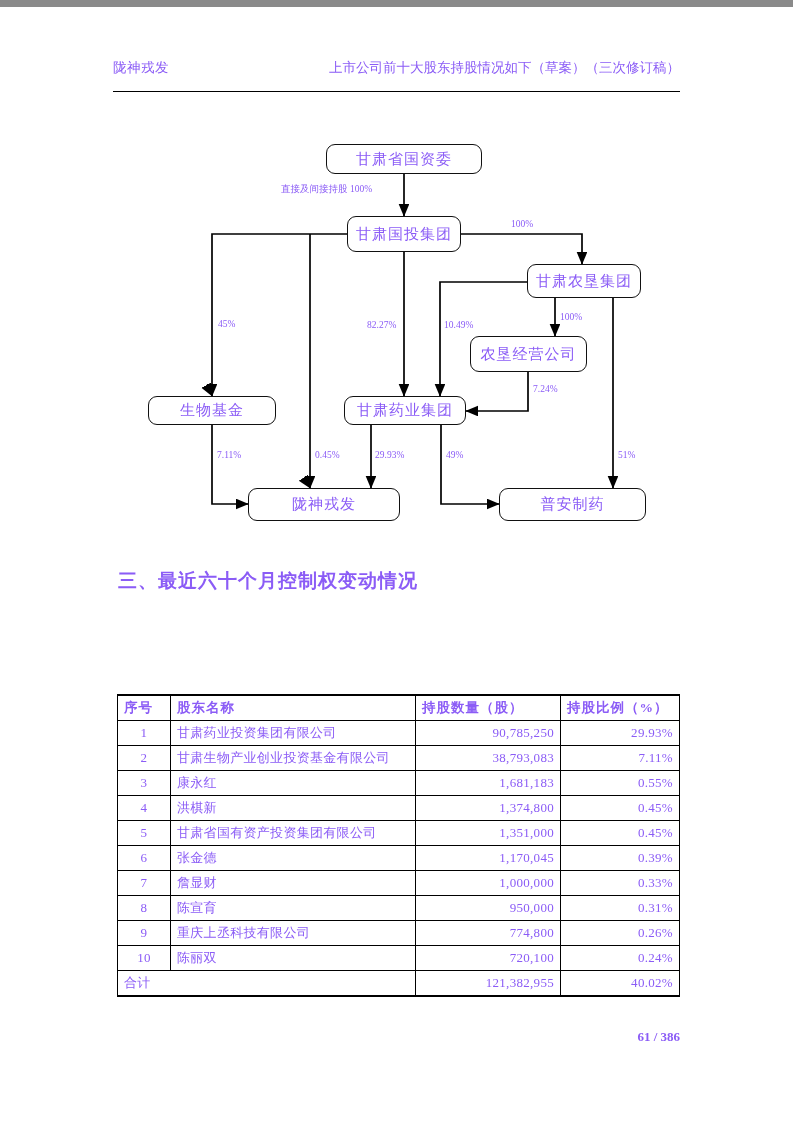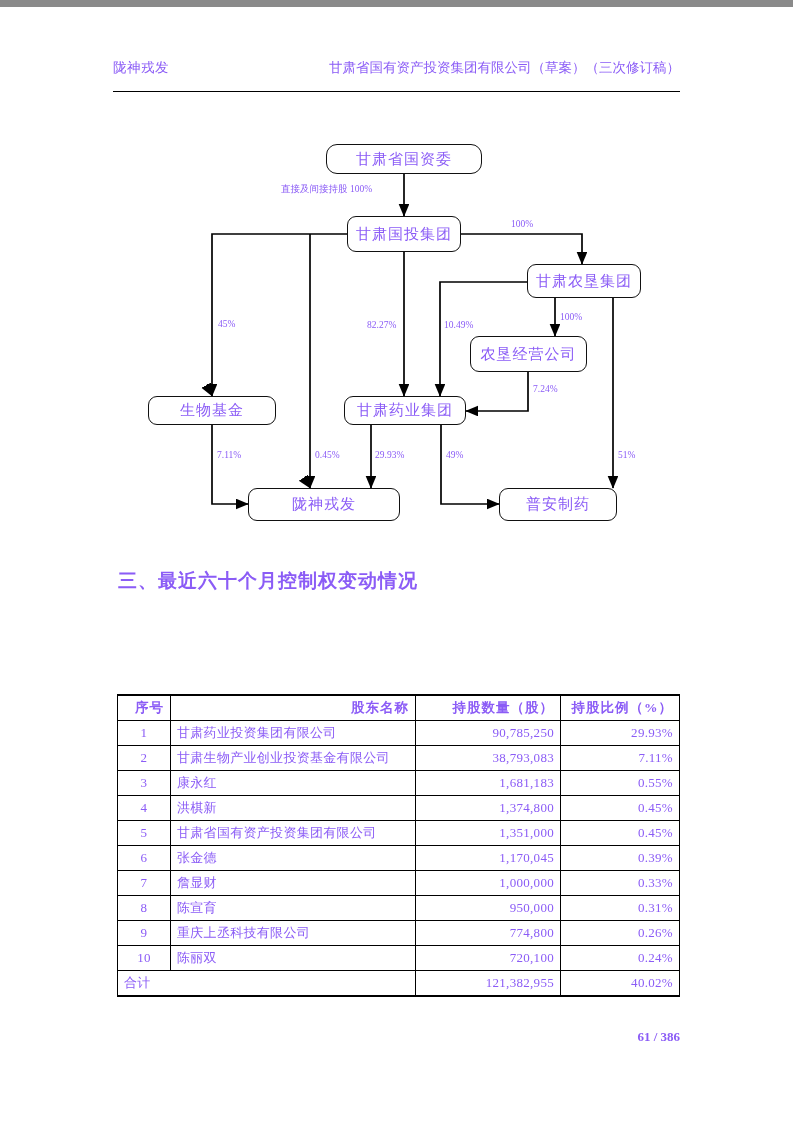--- a/index.html
+++ b/index.html
@@ -85,21 +85,21 @@
   table.holders th,table.holders td{
     border:0.9px solid #000;
     padding:3px 6px;
     height:20px;
     box-sizing:border-box;
     font-weight:normal;
     letter-spacing:.3px;
   }
   table.holders thead th{
     font-weight:bold;
-    text-align:right;
+    text-align:left;
     font-size:13.5px;
     letter-spacing:1px;
   }
   table.holders tr.hdrrow th{border-top:2.2px solid #000;}
   .c-idx{width:53px;text-align:center;}
   .c-name{width:245px;text-align:left;}
   .c-qty{width:145px;text-align:right;}
   .c-pct{width:119px;text-align:right;}
   tr.total td{border-bottom:2.2px solid #000;}
   tr.total td.tot-label{}
@@ -112,21 +112,21 @@
     font-family:"Liberation Serif","DejaVu Serif",serif;
   }
 </style>
 </head>
 <body>
 
 <div class="page">
 
   <div class="hdr">
     <div class="hdr-left">陇神戎发</div>
-    <div class="hdr-right">甘肃省国有资产投资集团有限公司（草案）（三次修订稿）</div>
+    <div class="hdr-right">上市公司前十大股东持股情况如下（草案）（三次修订稿）</div>
   </div>
   <div class="hdr-rule"></div>
 
   <div class="chart">
 
     <svg viewBox="0 0 793 560">
       <defs>
         <marker id="ah" markerWidth="9" markerHeight="9" refX="7.2" refY="3.2" orient="auto" markerUnits="strokeWidth">
           <path d="M0,0 L7.6,3.2 L0,6.4 z" fill="#000"></path>
         </marker>
@@ -162,35 +162,35 @@
 
         <path d="M347,227 L212,227 L212,385"></path>
         <path d="M310,227 L310,477"></path>
       </g>
       <g stroke="#000" stroke-width="1.7" fill="none" marker-end="url(#ah)">
         <path d="M212,380 L212,389"></path>
         <path d="M310,472 L310,481"></path>
       </g>
     </svg>
 
-    <div class="node" style="left:326px;top:137px;width:156px;height:30px;border-radius:11px;">甘肃省国资委</div>
+    <div class="node" style="left:326px;top:137px;width:156px;height:30px;">甘肃省国资委</div>
 
     <div class="node" style="left:347px;top:209px;width:114px;height:36px;">甘肃国投集团</div>
 
     <div class="node" style="left:470px;top:329px;width:117px;height:36px;">农垦经营公司</div>
 
     <div class="node" style="left:527px;top:257px;width:114px;height:34px;">甘肃农垦集团</div>
 
     <div class="node" style="left:148px;top:389px;width:128px;height:29px;">生物基金</div>
 
     <div class="node" style="left:344px;top:389px;width:122px;height:29px;">甘肃药业集团</div>
 
     <div class="node" style="left:248px;top:481px;width:152px;height:33px;">陇神戎发</div>
 
-    <div class="node" style="left:499px;top:481px;width:118px;height:33px;">普安制药</div>
+    <div class="node" style="left:499px;top:481px;width:147px;height:33px;">普安制药</div>
 
     <div class="edgelbl" style="left:280px;top:176px;">直接及间接持股 100%</div>
 
     <div class="edgelbl" style="left:510px;top:212px;">100%</div>
 
     <div class="edgelbl" style="left:217px;top:312px;">45%</div>
 
     <div class="edgelbl" style="left:314px;top:443px;">0.45%</div>
 
     <div class="edgelbl" style="left:366px;top:313px;">82.27%</div>

